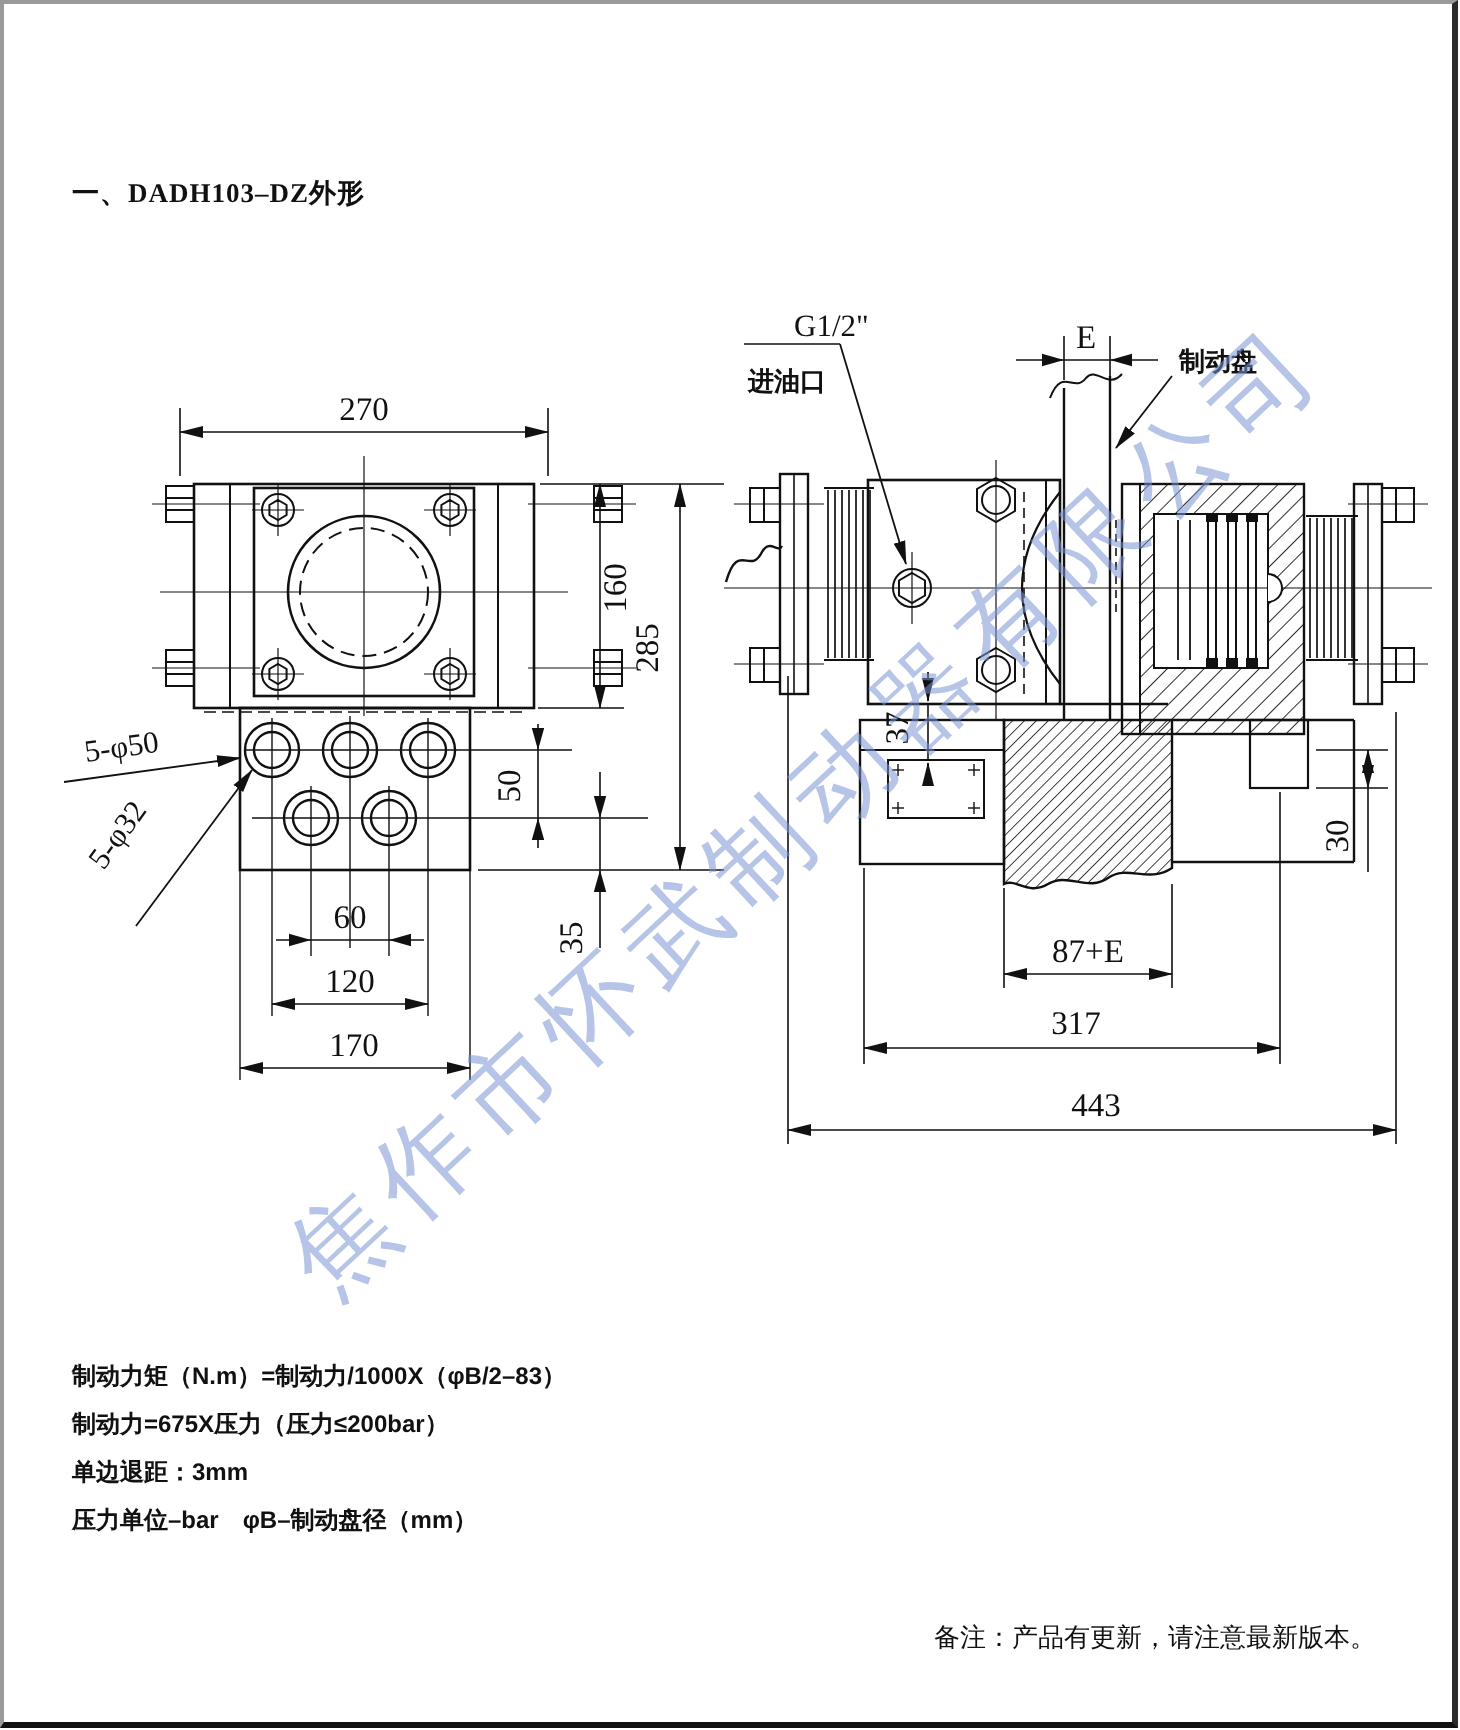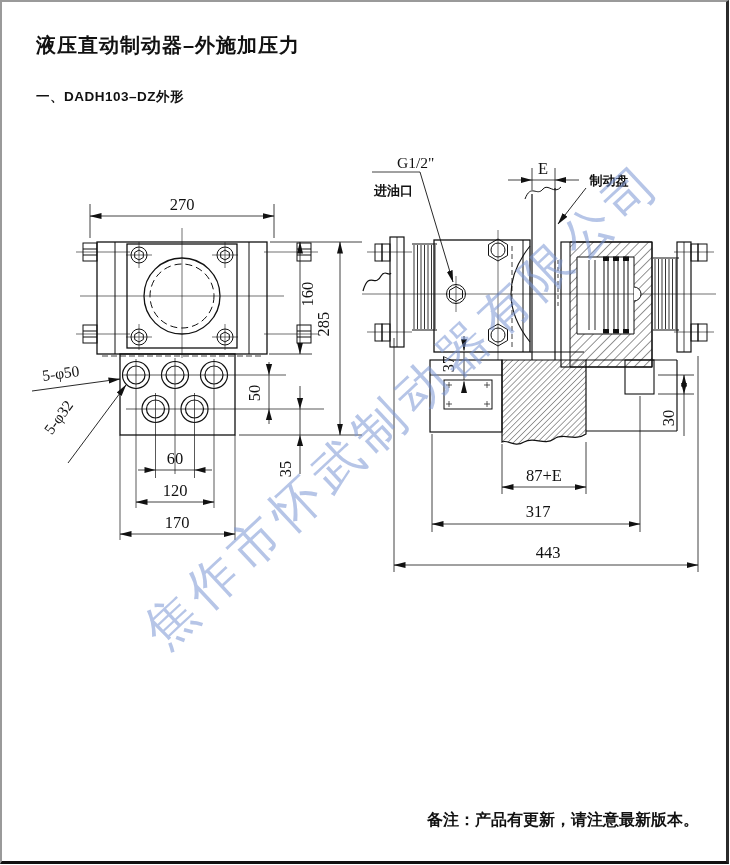--- a/index.html
+++ b/index.html
@@ -1,42 +1,41 @@
 <!DOCTYPE html>
 <html><head>
 <meta charset="utf-8">
 <style>
   html,body{margin:0;padding:0;background:#fff;}
   .page{position:relative;width:724px;height:859px;background:#fff;overflow:hidden;
         border-top:2px solid #9a9a9a;border-left:2px solid #9a9a9a;
         border-right:3px solid #2b2b2b;border-bottom:3px solid #111;
         font-family:"Liberation Sans",sans-serif;color:#111;}
   .title{position:absolute;left:34px;top:30px;font-size:20px;font-weight:bold;letter-spacing:1px;}
-  .h2{position:absolute;left:34px;font-size:13.5px;font-weight:bold;letter-spacing:.5px;}
+  .h2{position:absolute;left:34px;font-size:13.5px;font-weight:bold;letter-spacing:.5px;font-family:Liberation Serif, serif;}
   .h2.s1{top:86px;}
   .h2.s2{top:638px;}
   .params{position:absolute;left:34px;top:674px;font-size:12px;font-weight:bold;line-height:24px;}
-  .footer{position:absolute;right:27px;top:808px;font-size:16px;font-weight:bold;}
+  .footer{position:absolute;right:38px;top:808px;font-size:13px;font-weight:normal;}
   .drawing{position:absolute;}
   #svg-front{left:30px;top:170px;}
   #svg-side{left:360px;top:140px;}
   .watermark{position:absolute;left:128px;top:612px;transform-origin:0 0;transform:rotate(-43deg);
         font-size:50px;letter-spacing:7px;color:rgba(122,150,212,.55);white-space:nowrap;
         z-index:6;pointer-events:none;font-family:"Liberation Sans",sans-serif;}
   .dimtxt{font-family:"Liberation Serif",serif;font-size:16.5px;fill:#111;}
   .dimtxt2{font-family:"Liberation Serif",serif;font-size:15.5px;fill:#111;}
   .cjk{font-family:"Liberation Sans",sans-serif;font-size:13px;font-weight:bold;fill:#111;}
   svg line,svg rect,svg circle,svg path,svg polyline,svg polygon{vector-effect:none;}
 </style>
 </head>
 <body>
 
 <div class="page">
 
-  <div class="title">液压直动制动器–外施加压力</div>
   <div class="h2 s1">一、DADH103–DZ外形</div>
 
   <svg id="svg-front" class="drawing" width="330" height="390" viewBox="0 0 330 390">
     <defs>
       <marker id="ar1" viewBox="0 0 12 8" refX="11.5" refY="4" markerWidth="12" markerHeight="8" markerUnits="userSpaceOnUse" orient="auto-start-reverse">
         <path d="M0,1 L12,4 L0,7 Z" fill="#111"></path>
       </marker>
     </defs>
     <g stroke="#111" fill="none">
 
@@ -350,16 +349,22 @@
       <text class="dimtxt" transform="rotate(-90,312,276)" x="312" y="276">30</text>
       <text class="dimtxt" x="182" y="339">87+E</text>
       <text class="dimtxt" x="176" y="375">317</text>
       <text class="dimtxt" x="186" y="416">443</text>
     </g>
   </svg>
 
   <div class="watermark">焦作市怀武制动器有限公司</div>
 
 
+  <div class="params">
+    <div class="param">制动力矩（N.m）=制动力/1000X（φB/2–83）</div>
+    <div class="param">制动力=675X压力（压力≤200bar）</div>
+    <div class="param">单边退距：3mm</div>
+    <div class="param">压力单位–bar　φB–制动盘径（mm）</div>
+  </div>
 
   <div class="footer">备注：产品有更新，请注意最新版本。</div>
 
 </div>
 
 </body></html>

